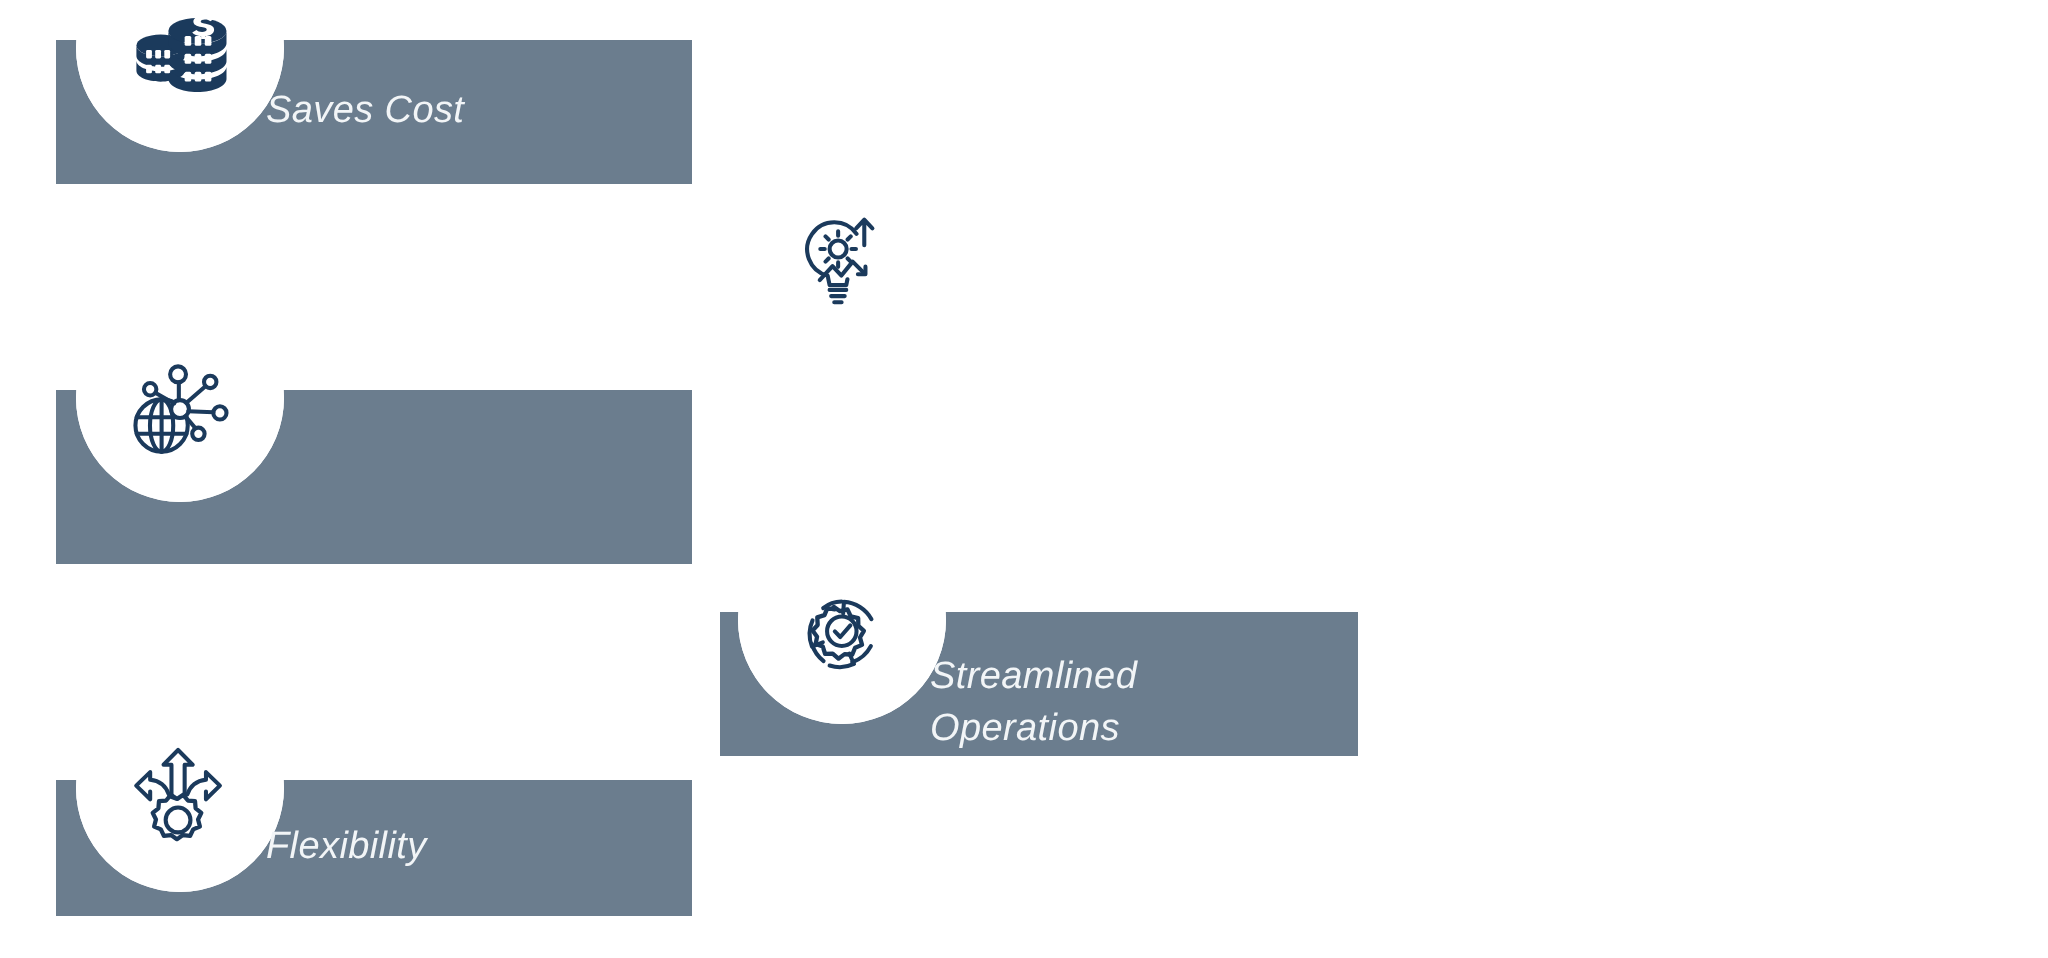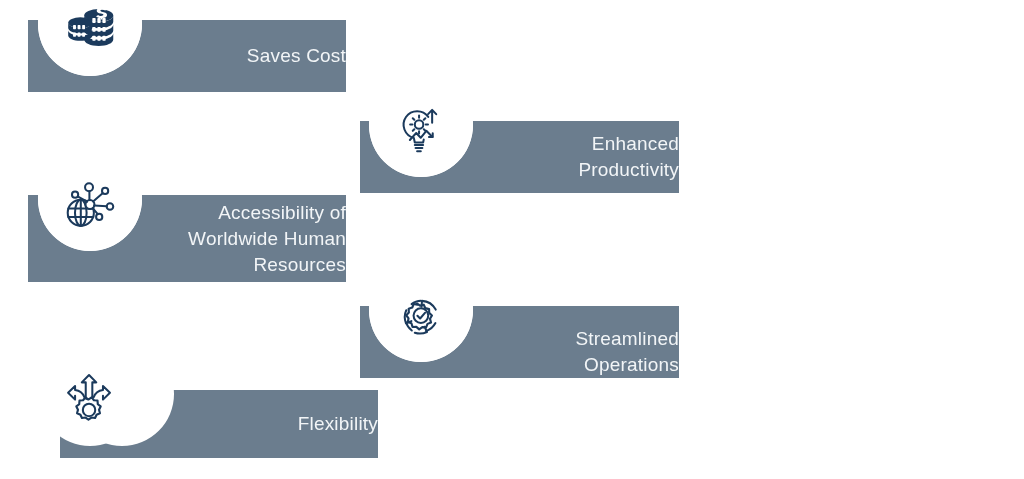--- a/index.html
+++ b/index.html
@@ -37,24 +37,25 @@
     justify-content:center;
   }
   .icon-wrap svg{display:block;}
   .bar-label{
     position:relative;
     z-index:4;
     color:#f2f5f7;
     font-size:19px;
     line-height:26px;
     letter-spacing:.2px;
-    text-align:right;
+    text-align:left;
     font-weight:400;
     white-space:pre-line;
     padding-right:0;
+    font-style:italic;
   }
 </style>
 </head>
 <body>
 
 <div id="stage" style="background: rgb(255, 255, 255);">
     <div class="bar" style="left: 28px; top: 20px; width: 318px; height: 72px;">
       <div class="bar-fill" style="background: rgb(107, 125, 142); clip-path: path(evenodd, &quot;M 0 0 H 318 V 72 H 0 Z M 10 4 a 52 52 0 1 0 104 0 a 52 52 0 1 0 -104 0 Z&quot;);"></div>
       <div class="bar-label" style="color: rgb(242, 245, 247); width: 213px; margin-right: 0px;">Saves Cost</div>
     </div>
@@ -83,44 +84,36 @@
           <rect x="34.4" y="28.8" width="3.4" height="5.1" rx=".8"></rect>
           <rect x="39.6" y="28.8" width="3.4" height="5.1" rx=".8"></rect>
           <rect x="44.8" y="28.8" width="3.4" height="5.1" rx=".8"></rect>
           <rect x="34.4" y="38" width="3.4" height="5.1" rx=".8"></rect>
           <rect x="39.6" y="38" width="3.4" height="5.1" rx=".8"></rect>
           <rect x="44.8" y="38" width="3.4" height="5.1" rx=".8"></rect>
           <path d="M43.9 9.1c-2.9 0-5 1.2-5 3 0 1.6 1.5 2.4 4.3 2.9 2 .4 2.6.7 2.6 1.3 0 .7-1 1.2-2.4 1.2-1.3 0-2.4-.4-2.9-1l-2.2 1.3c.9 1.1 2.6 1.8 4.6 1.9v1.5h2v-1.5c2.8-.2 4.7-1.4 4.7-3.3 0-1.7-1.4-2.5-4.4-3.1-2-.4-2.5-.7-2.5-1.2 0-.6.9-1 2.2-1 1.2 0 2.1.3 2.7.9l2.2-1.3c-.8-1-2.3-1.6-4-1.7V7.6h-2v1.5z"></path>
         </g>
       </svg>
     </div>
-    <div class="bar" style="left: 360px; top: 121px; width: 319px; height: 72px;">
-      <div class="bar-fill" style="background: rgb(107, 125, 142); clip-path: path(evenodd, &quot;M 0 0 H 319 V 72 H 0 Z M 9 4 a 52 52 0 1 0 104 0 a 52 52 0 1 0 -104 0 Z&quot;);"></div>
-      <div class="bar-label" style="color: rgb(242, 245, 247); width: 214px; margin-right: 0px;">Enhanced
-Productivity</div>
-    </div>
     <div class="notch" style="left: 369px; top: 73px; width: 104px; height: 104px; background: rgb(255, 255, 255);"></div>
     <div class="icon-wrap" style="left: 390px; top: 100px; width: 62px; height: 62px;">
       <svg width="62" height="62" viewBox="0 0 64 64">
         <g fill="none" stroke="#1b3a5c" stroke-width="2.1" stroke-linecap="round" stroke-linejoin="round">
           <path d="M39.5 17.5a14 14 0 1 0-14.9 21.6l1 4.8h8.6l.6-3"></path>
           <path d="M25.6 46.4h8.6M26.4 49.6h7M28 52.8h3.8"></path>
           <circle cx="30" cy="25.3" r="4.4"></circle>
           <path d="M30 18.4v-2.3M30 34.5v-2.3M36.9 25.3h2.3M20.8 25.3h2.3M34.9 20.4l1.6-1.6M23.5 31.8l1.6-1.6M34.9 30.2l1.6 1.6M23.5 18.8l1.6 1.6"></path>
           <path d="M43.5 10.5v12.9M39.3 14.6l4.2-4.4 4.2 4.4"></path>
           <path d="M20.5 41.3l6.6-7.2 4.6 4.9 5.8-7.2 6.3 6.3"></path>
           <path d="M40.2 38.3h3.9v-3.9"></path>
         </g>
       </svg>
     </div>
     <div class="bar" style="left: 28px; top: 195px; width: 318px; height: 87px;">
       <div class="bar-fill" style="background: rgb(107, 125, 142); clip-path: path(evenodd, &quot;M 0 0 H 318 V 87 H 0 Z M 10 4 a 52 52 0 1 0 104 0 a 52 52 0 1 0 -104 0 Z&quot;);"></div>
-      <div class="bar-label" style="color: rgb(242, 245, 247); width: 213px; margin-right: 0px;">Accessibility of
-Worldwide Human
-Resources</div>
     </div>
     <div class="notch" style="left: 38px; top: 147px; width: 104px; height: 104px; background: rgb(255, 255, 255);"></div>
     <div class="icon-wrap" style="left: 59px; top: 174px; width: 62px; height: 62px;">
       <svg width="62" height="62" viewBox="0 0 64 64">
         <g fill="none" stroke="#1b3a5c" stroke-width="2.1" stroke-linecap="round" stroke-linejoin="round">
           <circle cx="22.5" cy="40" r="13.5"></circle>
           <ellipse cx="22.5" cy="40" rx="6" ry="13.5"></ellipse>
           <path d="M9.6 35.7h25.8M9.6 44.3h25.8M22.5 26.5v27"></path>
           <circle cx="32" cy="31.5" r="4.6" fill="#ffffff"></circle>
           <circle cx="31" cy="13.6" r="4.1" fill="#ffffff"></circle>
@@ -146,21 +139,21 @@
           <path d="M16.5 38.4a17.4 17.4 0 0 0 6 8.6"></path>
           <path d="M16.8 26a17.4 17.4 0 0 0-.3 13.5l5.6-2.2"></path>
           <path d="M46.9 39.3a17.4 17.4 0 0 1-9.6 8.3"></path>
           <path d="M25.6 49.3a17.4 17.4 0 0 0 12.6-.8l-2.4-5.4"></path>
           <path d="M32 22.3l3.1 2.1 3.6-.9 1.6 3.4 3.6.9.1 3.7 2.7 2.5-1.9 3.2 1 3.6-3.4 1.4-1.4 3.4-3.7-.3-3 2.2-2.8-2.4-3.7.1-1.1-3.6-3.5-1.2.7-3.6-2.2-3 2.5-2.7-.2-3.7 3.5-1.1 1.4-3.4 3.6.6z" transform="translate(-6.2,-4.6) scale(1.06)"></path>
           <circle cx="31.9" cy="31.6" r="7.6"></circle>
           <path d="M28.3 31.7l2.8 2.9 5.2-6"></path>
         </g>
       </svg>
     </div>
-    <div class="bar" style="left: 28px; top: 390px; width: 318px; height: 68px; margin-left: 32px;">
+    <div class="bar" style="left: 28px; top: 390px; width: 318px; height: 68px;">
       <div class="bar-fill" style="background: rgb(107, 125, 142); clip-path: path(evenodd, &quot;M 0 0 H 318 V 72 H 0 Z M 10 4 a 52 52 0 1 0 104 0 a 52 52 0 1 0 -104 0 Z&quot;);"></div>
       <div class="bar-label" style="color: rgb(242, 245, 247); width: 213px; margin-right: 0px;">Flexibility</div>
     </div>
     <div class="notch" style="left: 38px; top: 342px; width: 104px; height: 104px; background: rgb(255, 255, 255);"></div>
     <div class="icon-wrap" style="left: 59px; top: 369px; width: 62px; height: 62px;">
       <svg width="62" height="62" viewBox="0 0 64 64">
         <g fill="none" stroke="#1b3a5c" stroke-width="2.1" stroke-linecap="round" stroke-linejoin="round">
           <path d="M27.6 29.6V13.8h-4.1L31 6.2l7.5 7.6h-4.1v15.8"></path>
           <path d="M26.2 29.1c-1.6-4.6-5-7-9.6-7.5v-4l-7.2 7 7.2 7v-4"></path>
           <path d="M35.8 29.1c1.6-4.6 5-7 9.6-7.5v-4l7.2 7-7.2 7v-4"></path>

